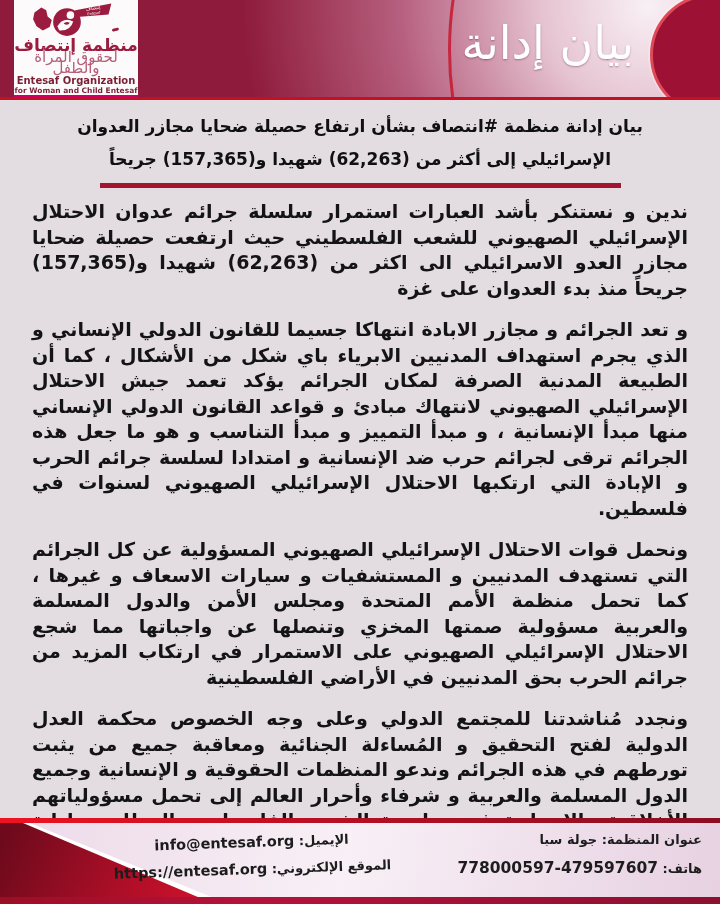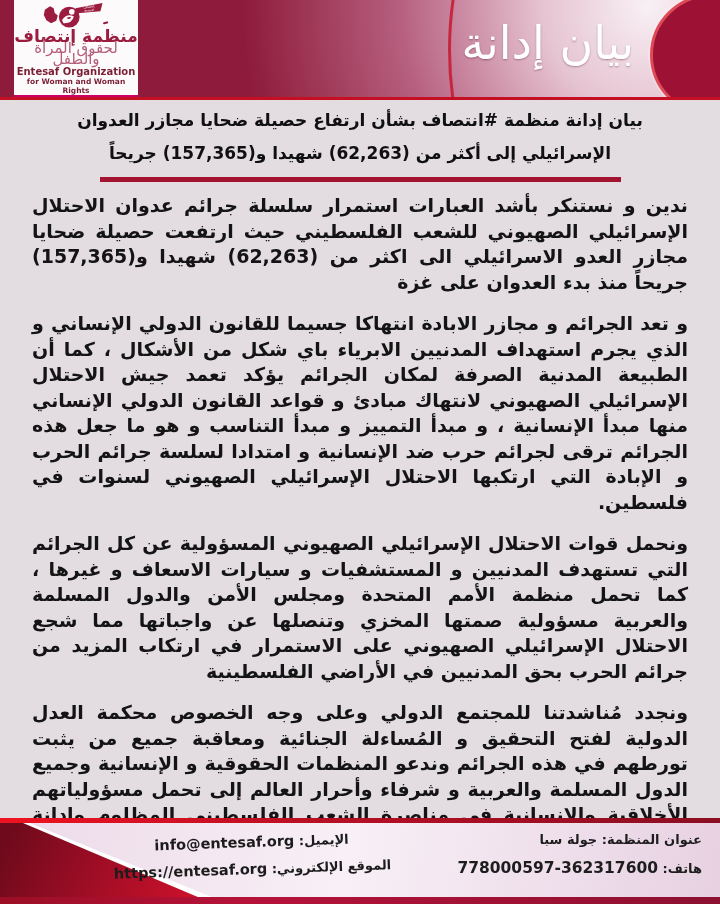--- a/index.html
+++ b/index.html
@@ -40,21 +40,21 @@
     display:flex; flex-direction:column; align-items:center; padding-top:2px;
     text-align:center;
   }
   .logo-box svg{ display:block; }
   .logo-ar-name{ color:#9b1c3f; font-size:17px; font-weight:bold; line-height:14px; }
   .logo-ar-tag{ color:#b4607a; font-size:15px; line-height:11px; }
   .logo-en-name{ color:#7a1f33; font-size:10px; font-weight:bold; line-height:11px; margin-top:1px; direction:ltr; }
   .logo-en-tag{ color:#7a1f33; font-size:7.5px; font-weight:bold; line-height:9px; direction:ltr; }
 
   
-  .title-block{ padding-top:4px; }
+  .title-block{ padding-top:10px; }
   .title-block h1{
     max-width:652px; margin:0 auto; text-align:center;
     font-size:17px; font-weight:bold; line-height:33px; color:#101010;
   }
   .divider{ width:521px; height:5px; background:#a21430; margin:7px auto 0; }
 
   
   .content{ padding:11px 32px 0; }
   .content p.para{
     font-size:19px; font-weight:600; line-height:25.5px; color:#141414;
@@ -117,21 +117,21 @@
 
         <polygon points="64,12 116,2 112,18 62,22" fill="#9b1c3f"></polygon>
         <text x="90" y="11" transform="rotate(-8 90 11)" font-size="7" fill="#ffffff" text-anchor="middle">إنتصاف</text>
         <text x="91" y="18" transform="rotate(-8 91 18)" font-size="5" fill="#ffffff" text-anchor="middle">Entesaf</text>
 
         <rect x="117" y="38" width="10" height="4" rx="2" transform="rotate(-14 122 40)" fill="#9b1c3f"></rect>
       </svg>
       <div class="logo-ar-name">منظمة إنتصاف</div>
       <div class="logo-ar-tag">لحقوق المرأة والطفل</div>
       <div class="logo-en-name">Entesaf Organization</div>
-      <div class="logo-en-tag">for Woman and Woman Rights</div>
+      <div class="logo-en-tag">for Woman and Child Entesaf</div>
     </div>
   </header>
 
   <section class="title-block">
     <h1>بيان إدانة منظمة #انتصاف بشأن ارتفاع حصيلة ضحايا مجازر العدوان الإسرائيلي إلى أكثر من (62,263) شهيدا و(157,365) جريحاً</h1>
     <div class="divider"></div>
   </section>
 
   <main class="content">
     <p class="para">ندين و نستنكر بأشد العبارات استمرار سلسلة جرائم عدوان الاحتلال الإسرائيلي الصهيوني للشعب الفلسطيني حيث ارتفعت حصيلة ضحايا مجازر العدو الاسرائيلي الى اكثر من (62,263) شهيدا و(157,365) جريحاً منذ بدء العدوان على غزة</p>
@@ -151,21 +151,21 @@
       <div class="wedge-edge"></div>
       <div class="wedge"></div>
 
       <div class="contact-right">
         <div class="row">
           <span>عنوان المنظمة:</span>
           <span>جولة سبا</span>
         </div>
         <div class="row">
           <span>هاتف:</span>
-          <span class="phone-number">778000597-362317600</span>
+          <span class="phone-number">778000597-479597607</span>
         </div>
       </div>
 
       <div class="contact-left">
         <div class="row">
           <span>الإيميل:</span>
           <span class="latin-value">info@entesaf.org</span>
         </div>
         <div class="row">
           <span>الموقع الإلكتروني:</span>

